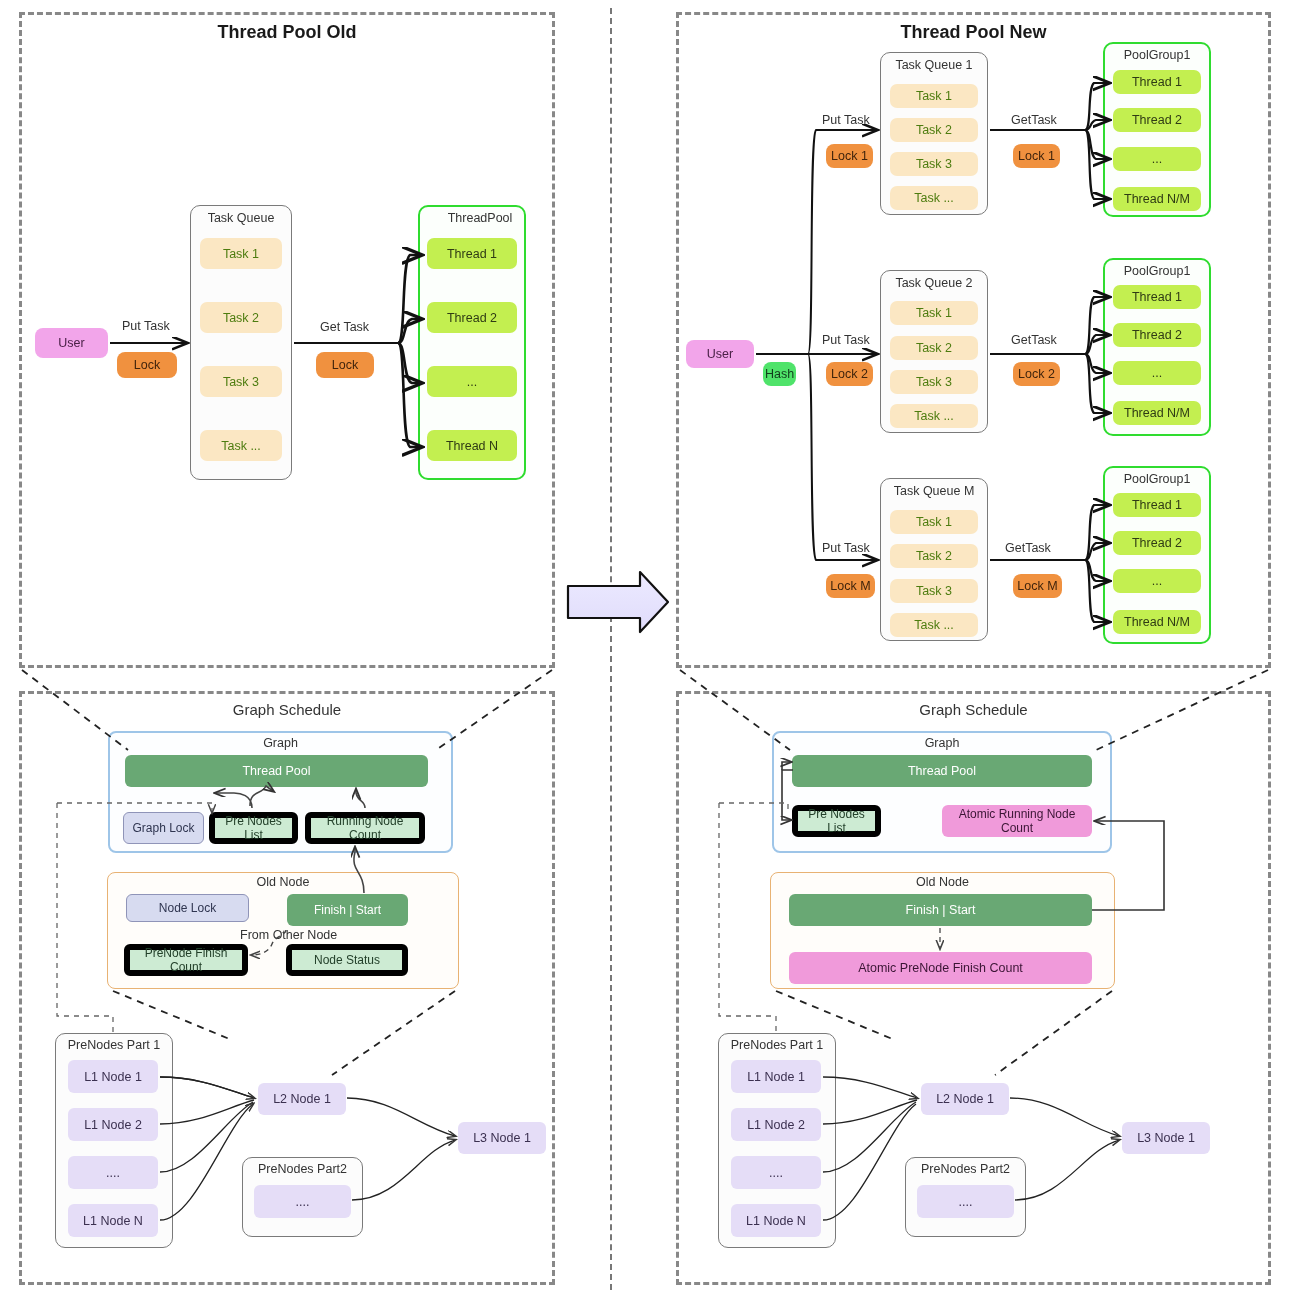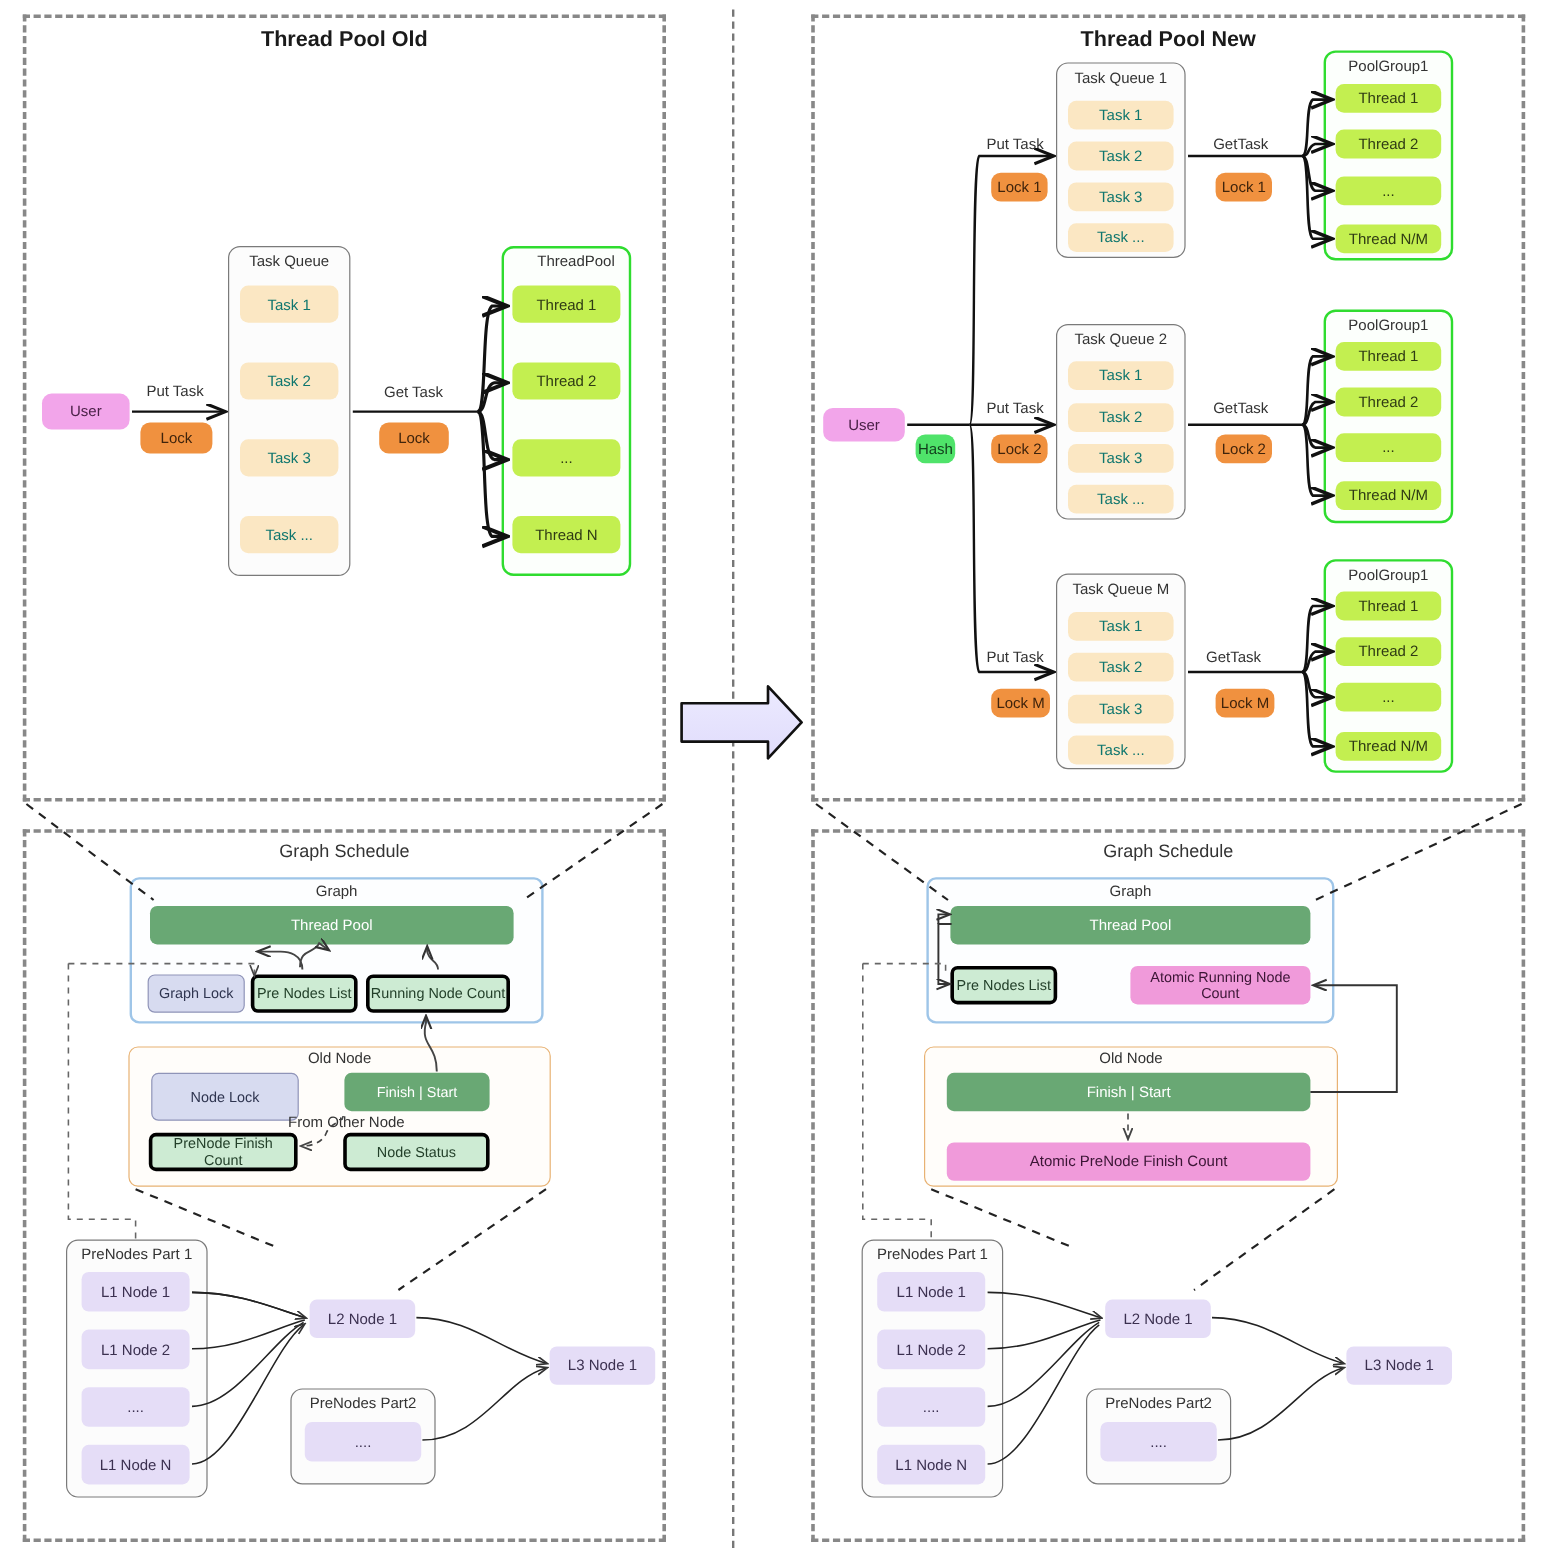--- a/index.html
+++ b/index.html
@@ -17,28 +17,28 @@
   
   .container-grey{border:1.6px solid #7a7a7a;border-radius:10px;background:#fcfcfc;}
   .container-green{border:2.2px solid #2fdc2f;border-radius:10px;background:#fcfffc;}
   .container-blue{border:2px solid #9ec5e8;border-radius:8px;background:#fdfeff;}
   .container-orange{border:1.8px solid #e8b273;border-radius:8px;background:#fffdfa;}
 
   .label{position:absolute;font-size:12.5px;color:#333;text-align:center;width:100%;}
 
   
   .chip{border-radius:7px;font-size:12.5px;}
-  .chip-task{background:#fbe7c3;color:#0f766e;}
+  .chip-task{background:#fbe7c3;color:#4d7c0f;}
   .chip-thread{background:#c3ef50;color:#2f3b14;}
   .chip-lock{background:#f0913f;color:#40240c;border-radius:8px;}
   .chip-user{background:#f2a5ea;color:#4a2147;border-radius:8px;}
   .chip-hash{background:#4fe36a;color:#123d1c;border-radius:8px;}
   .chip-node{background:#e5ddf7;color:#3b3050;border-radius:6px;}
   .chip-lock-purple{background:#d7dbf0;color:#2f3550;border:1px solid #8f94b8;border-radius:6px;}
-  .chip-greenlt{background:#cdebd3;color:#23402a;border:3px solid #000000;border-radius:6px;}
+  .chip-greenlt{background:#cdebd3;color:#23402a;border:6px solid #000000;border-radius:6px;}
   .chip-greendk{background:#69a874;color:#ffffff;border-radius:6px;}
   .chip-pink{background:#f09ada;color:#3b1535;border-radius:6px;}
 
   .ptext{position:absolute;font-size:12.5px;color:#333;white-space:nowrap;}
 
   svg.overlay{position:absolute;left:0;top:0;width:1290px;height:1298px;pointer-events:none;}
 
   .watermark{position:absolute;font-size:24px;color:#2a2a42;letter-spacing:2px;font-family:"DejaVu Sans",sans-serif;}
 </style>
 </head>
@@ -135,21 +135,21 @@
 
   <div class="box container-blue" style="left:108px;top:731px;width:345px;height:122px;"></div>
   <div class="label" style="left:108px;top:736px;width:345px;">Graph</div>
   <div class="box chip-greendk" style="left:125px;top:755px;width:303px;height:32px;font-size:12.5px;">Thread Pool</div>
   <div class="box chip-lock-purple" style="left:123px;top:812px;width:81px;height:32px;font-size:12px;">Graph Lock</div>
   <div class="box chip-greenlt" style="left:209px;top:812px;width:89px;height:32px;font-size:12px;">Pre Nodes List</div>
   <div class="box chip-greenlt" style="left:305px;top:812px;width:120px;height:32px;font-size:12px;">Running Node Count</div>
 
   <div class="box container-orange" style="left:107px;top:872px;width:352px;height:117px;"></div>
   <div class="label" style="left:107px;top:875px;width:352px;">Old Node</div>
-  <div class="box chip-lock-purple" style="left:126px;top:894px;width:123px;height:40px;font-size:12px;">Node Lock</div>
+  <div class="box chip-lock-purple" style="left:126px;top:894px;width:123px;height:28px;font-size:12px;">Node Lock</div>
   <div class="box chip-greendk" style="left:287px;top:894px;width:121px;height:32px;font-size:12px;">Finish | Start</div>
   <div class="ptext" style="left:240px;top:928px;">From Other Node</div>
   <div class="box chip-greenlt" style="left:124px;top:944px;width:124px;height:32px;font-size:12px;">PreNode Finish Count</div>
   <div class="box chip-greenlt" style="left:286px;top:944px;width:122px;height:32px;font-size:12px;">Node Status</div>
 
   <div class="box container-grey" style="left:55px;top:1033px;width:118px;height:215px;"></div>
   <div class="label" style="left:55px;top:1038px;width:118px;">PreNodes Part 1</div>
   <div class="box chip chip-node" style="left:68px;top:1060px;width:90px;height:33px;">L1 Node 1</div>
   <div class="box chip chip-node" style="left:68px;top:1108px;width:90px;height:33px;">L1 Node 2</div>
   <div class="box chip chip-node" style="left:68px;top:1156px;width:90px;height:33px;">....</div>

